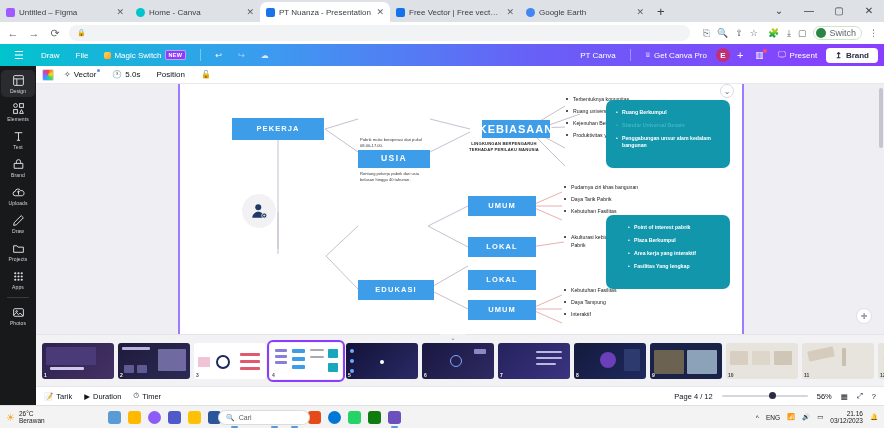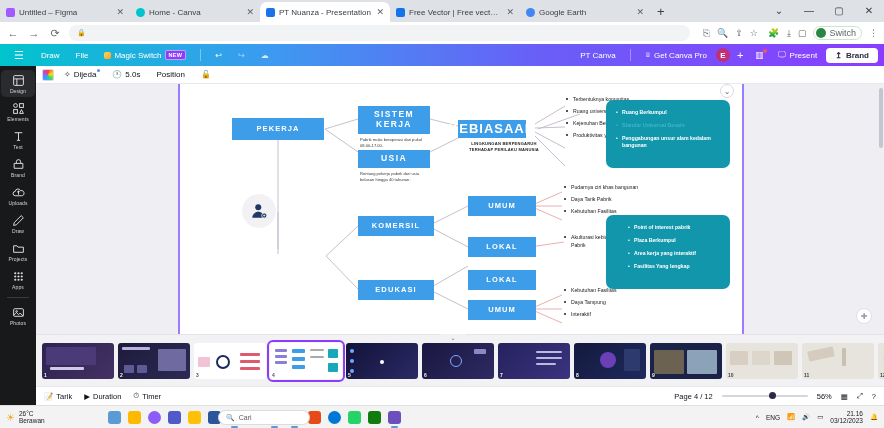--- a/index.html
+++ b/index.html
@@ -375,21 +375,21 @@
         <span>↥</span>
         <span>Brand</span>
       </span>
     </div>
   </div>
 
   <div class="canva-tools">
     <span class="swatch"></span>
     <span class="tool-item">
       <span>✧</span>
-      <span>Dijeda</span>
+      <span>Vector</span>
       <span class="blue-dot"></span>
     </span>
     <span class="tool-item">
       <span>🕐</span>
       <span>5.0s</span>
     </span>
     <span class="tool-item">Position</span>
     <span class="tool-item">🔓</span>
   </div>
 
@@ -527,30 +527,28 @@
         <svg viewBox="0 0 24 24" fill="#1f3864">
             <circle cx="11" cy="7" r="4"></circle>
             <path d="M3 21c0-4.4 3.6-8 8-8s8 3.6 8 8z"></path>
             <circle cx="19" cy="18" r="3.4" fill="#1f3864" stroke="#f2f2f5" stroke-width="1.1"></circle>
             <path d="M19 16.4v3.2M17.4 18h3.2" stroke="#f2f2f5" stroke-width="0.9"></path>
           </svg>
       </div>
 
       <div class="node" style="left:52px; top:34px; width:92px; height:22px;">PEKERJA</div>
 
-      <div class="node" style="left:178px; top:22px; width:72px; height:28px; font-size:8.5px; letter-spacing:1.4px;">SISTEM KERJA</div>
       <div class="subtext" style="left:180px; top:53px; width:72px;">Pabrik mulai beroperasi dari pukul 08.00-17.00.</div>
 
       <div class="node" style="left:178px; top:66px; width:72px; height:18px; font-size:8.5px; letter-spacing:1.4px;">USIA</div>
       <div class="subtext" style="left:180px; top:87px; width:72px;">Rentang pekerja pabrik dari usia belasan hingga 40 tahunan.</div>
 
-      <div class="node" style="left:278px; top:36px; width:68px; height:18px; font-size:13px; letter-spacing:1px;">KEBIASAAN</div>
+      <div class="node" style="left:302px; top:36px; width:68px; height:18px; font-size:11px; letter-spacing:1px;">KEBIASAAN</div>
       <div class="subtext center" style="left:288px; top:57px; width:72px;">LINGKUNGAN BERPENGARUH TERHADAP PERILAKU MANUSIA</div>
 
-      <div class="node" style="left:178px; top:132px; width:76px; height:20px;">KOMERSIL</div>
       <div class="node" style="left:178px; top:196px; width:76px; height:20px;">EDUKASI</div>
 
       <div class="node" style="left:288px; top:112px; width:68px; height:20px;">UMUM</div>
       <div class="node" style="left:288px; top:153px; width:68px; height:20px;">LOKAL</div>
       <div class="node" style="left:288px; top:186px; width:68px; height:20px;">LOKAL</div>
       <div class="node" style="left:288px; top:216px; width:68px; height:20px;">UMUM</div>
 
       <ul class="bullets" style="left:386px; top:12px; width:108px;">
         <li>Terbentuknya komunitas</li>
         <li>Ruang universal bagi segala kalangan</li>

